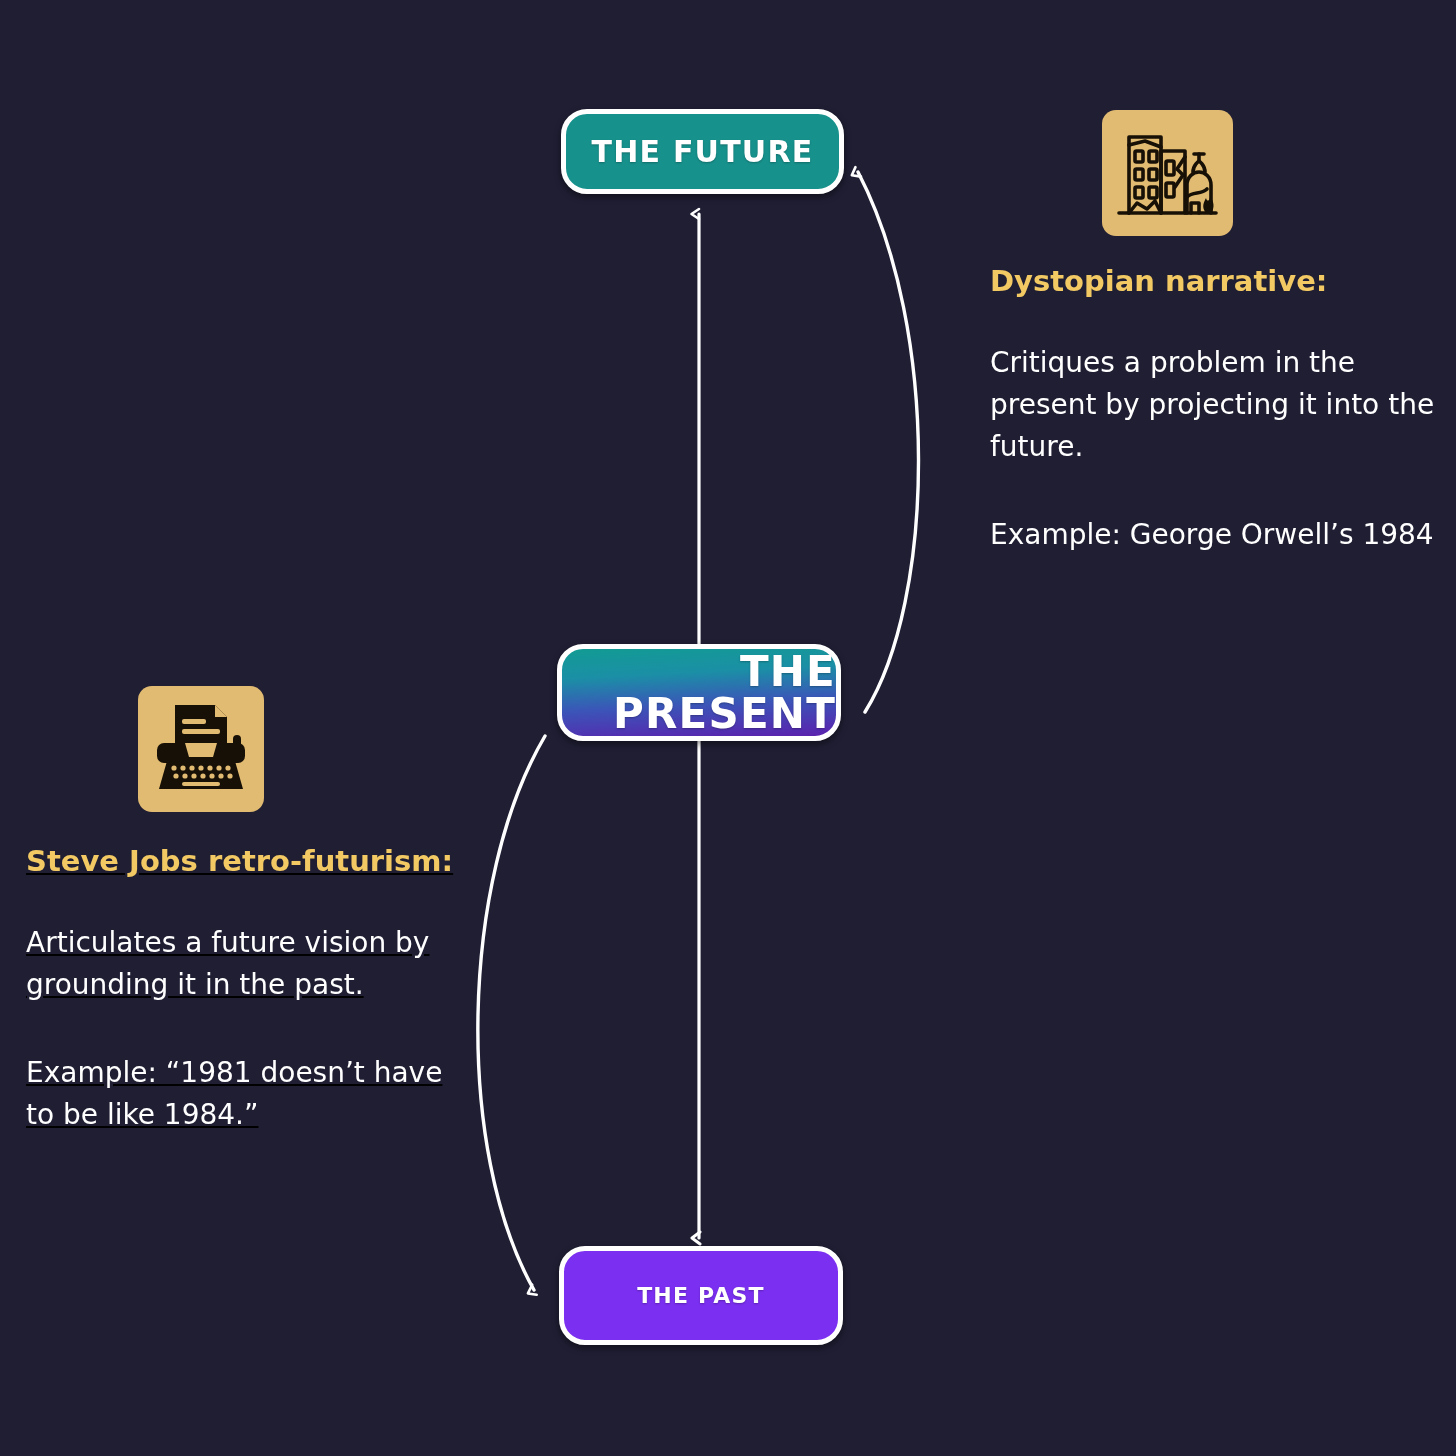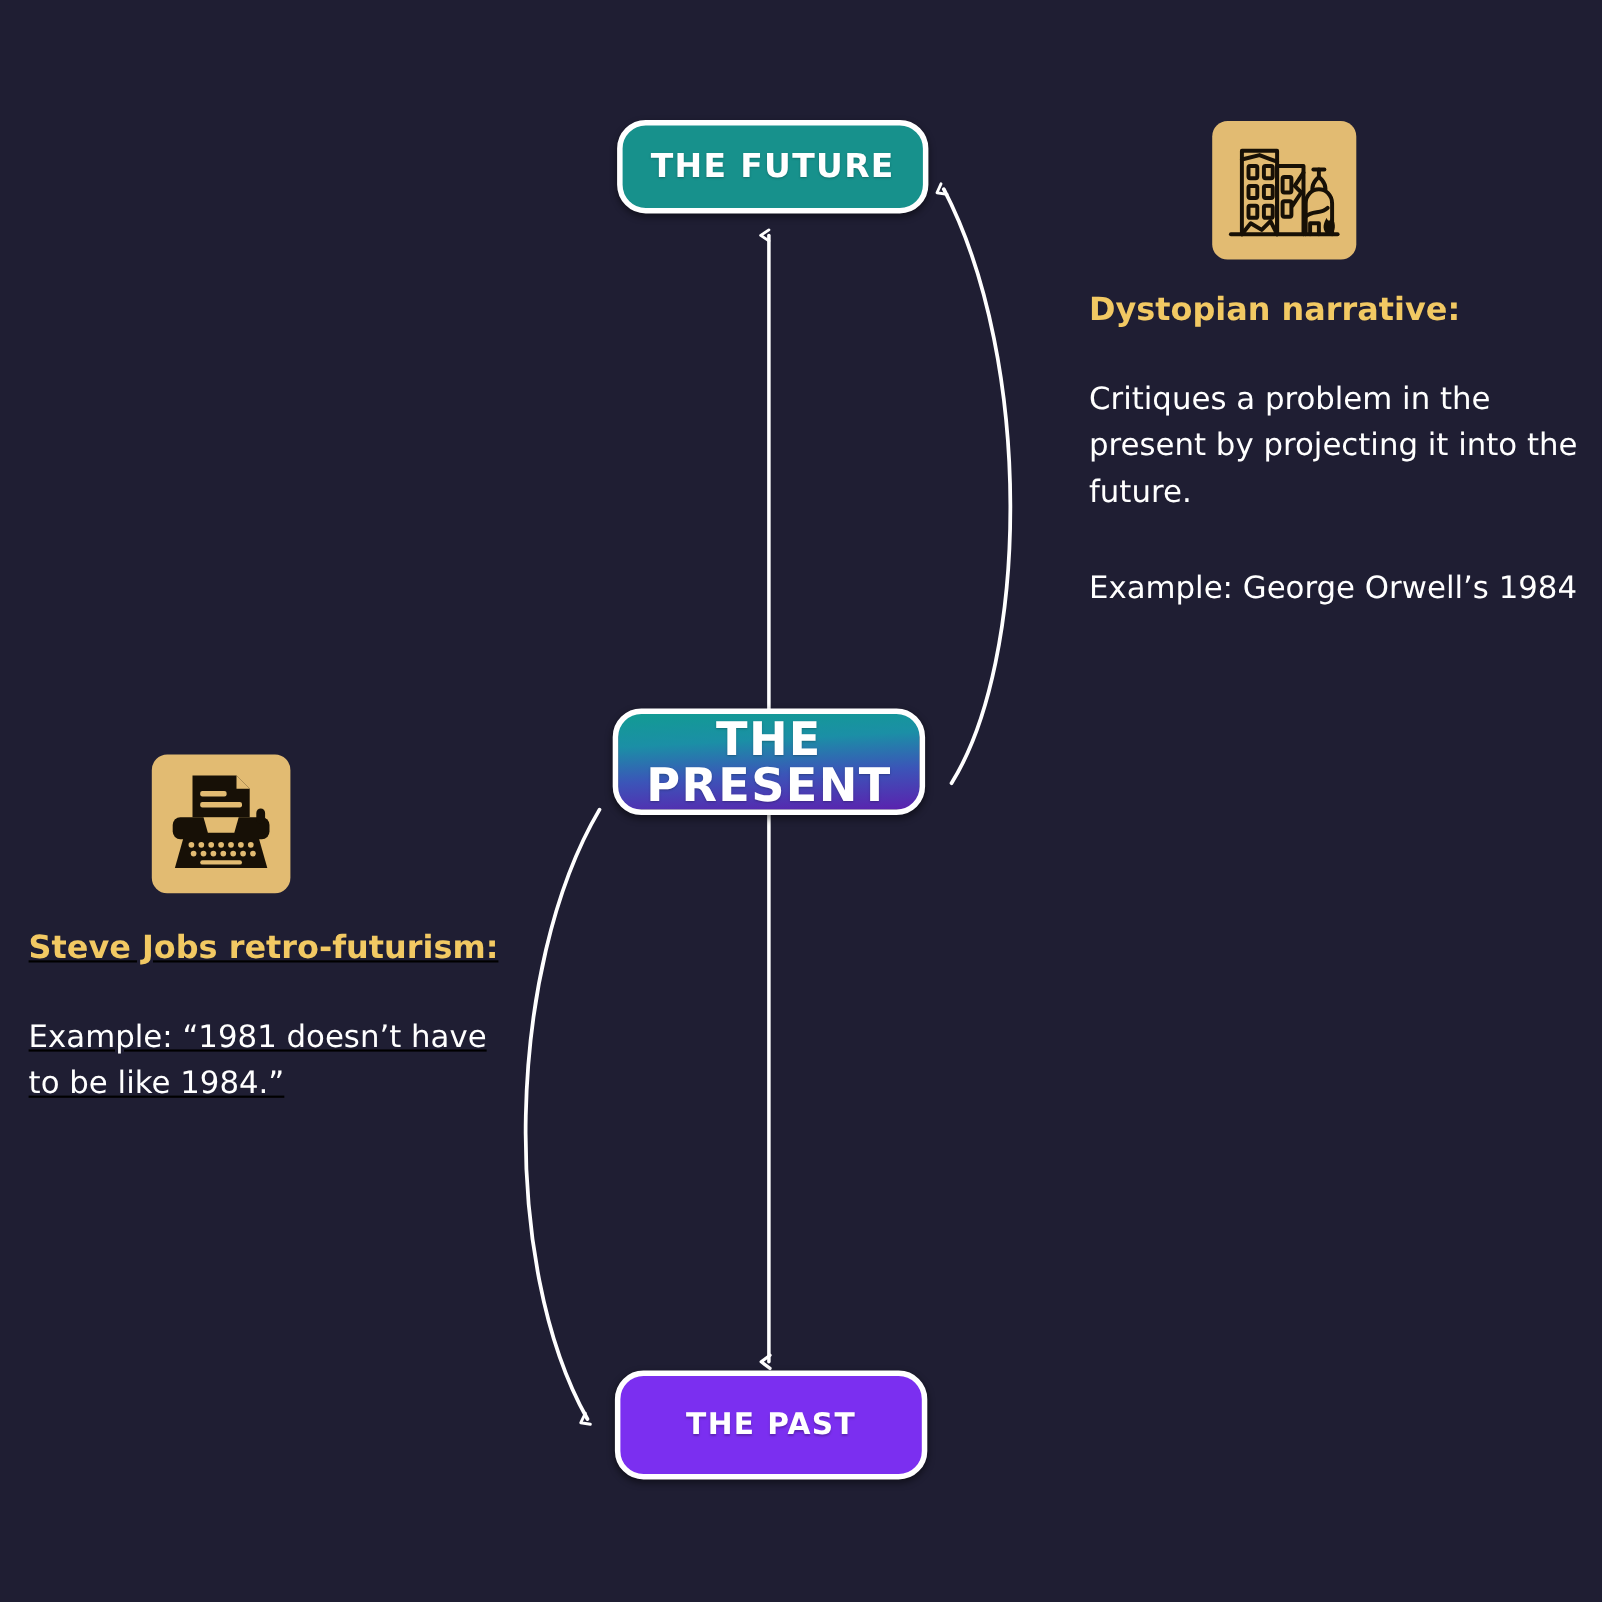--- a/index.html
+++ b/index.html
@@ -32,21 +32,21 @@
     display: flex;
     align-items: center;
     justify-content: center;
     border: 5px solid #ffffff;
     border-radius: 26px;
     box-sizing: border-box;
     color: #ffffff;
     font-family: "DejaVu Sans", sans-serif;
     font-weight: 700;
     letter-spacing: 1.2px;
-    text-align: center;
+    text-align: right;
     box-shadow: 0 3px 7px rgba(0,0,0,0.45);
   }
   .node-label {
     display: block;
     line-height: 1;
     text-shadow: 0 1px 2px rgba(0,0,0,0.25);
   }
 
   #node-future {
     left: 561px; top: 109px;
@@ -57,21 +57,21 @@
   #node-present {
     left: 557px; top: 644px;
     width: 284px; height: 97px;
     background: linear-gradient(177deg, #129b93 0%, #1b8fa6 30%, #3b55b8 62%, #5b21ae 100%);
     font-size: 42px;
   }
   #node-past {
     left: 559px; top: 1246px;
     width: 284px; height: 99px;
     background: #7b2ff0;
-    font-size: 27px;
+    font-size: 22px;
   }
 
   
   .icon-tile {
     position: absolute;
     background: #e2bb72;
     border-radius: 14px;
     box-sizing: border-box;
     display: flex;
     align-items: center;
@@ -232,16 +232,17 @@
   </div>
 
   <div class="note" id="note-dystopian">
     <p class="note-title">Dystopian narrative:</p>
     <p class="note-body">Critiques a problem in the present by projecting it into the future.</p>
     <p class="note-example">Example: George Orwell’s 1984</p>
   </div>
 
   <div class="note" id="note-retro">
     <p class="note-title">Steve Jobs retro-futurism:</p>
+    <p class="note-body">Articulates a future vision by grounding it in the past.</p>
     <p class="note-example">Example: “1981 doesn’t have to be like 1984.”</p>
   </div>
 
 </div>
 
 </body></html>

